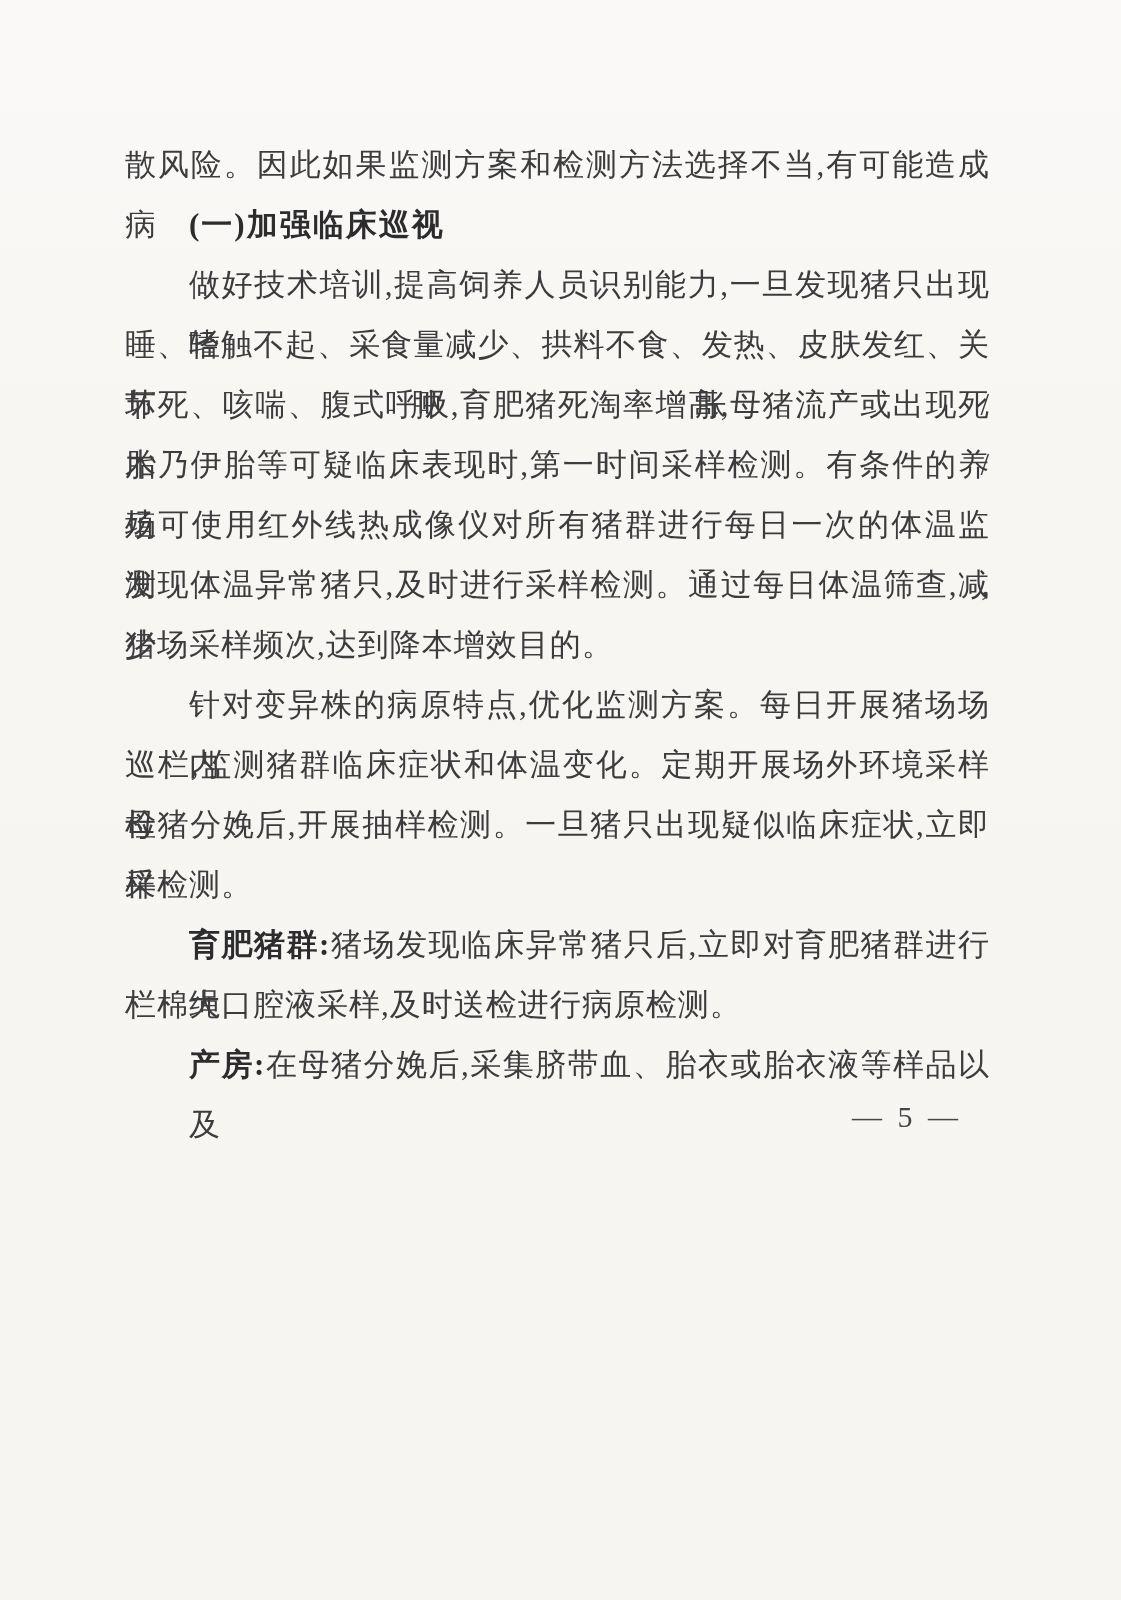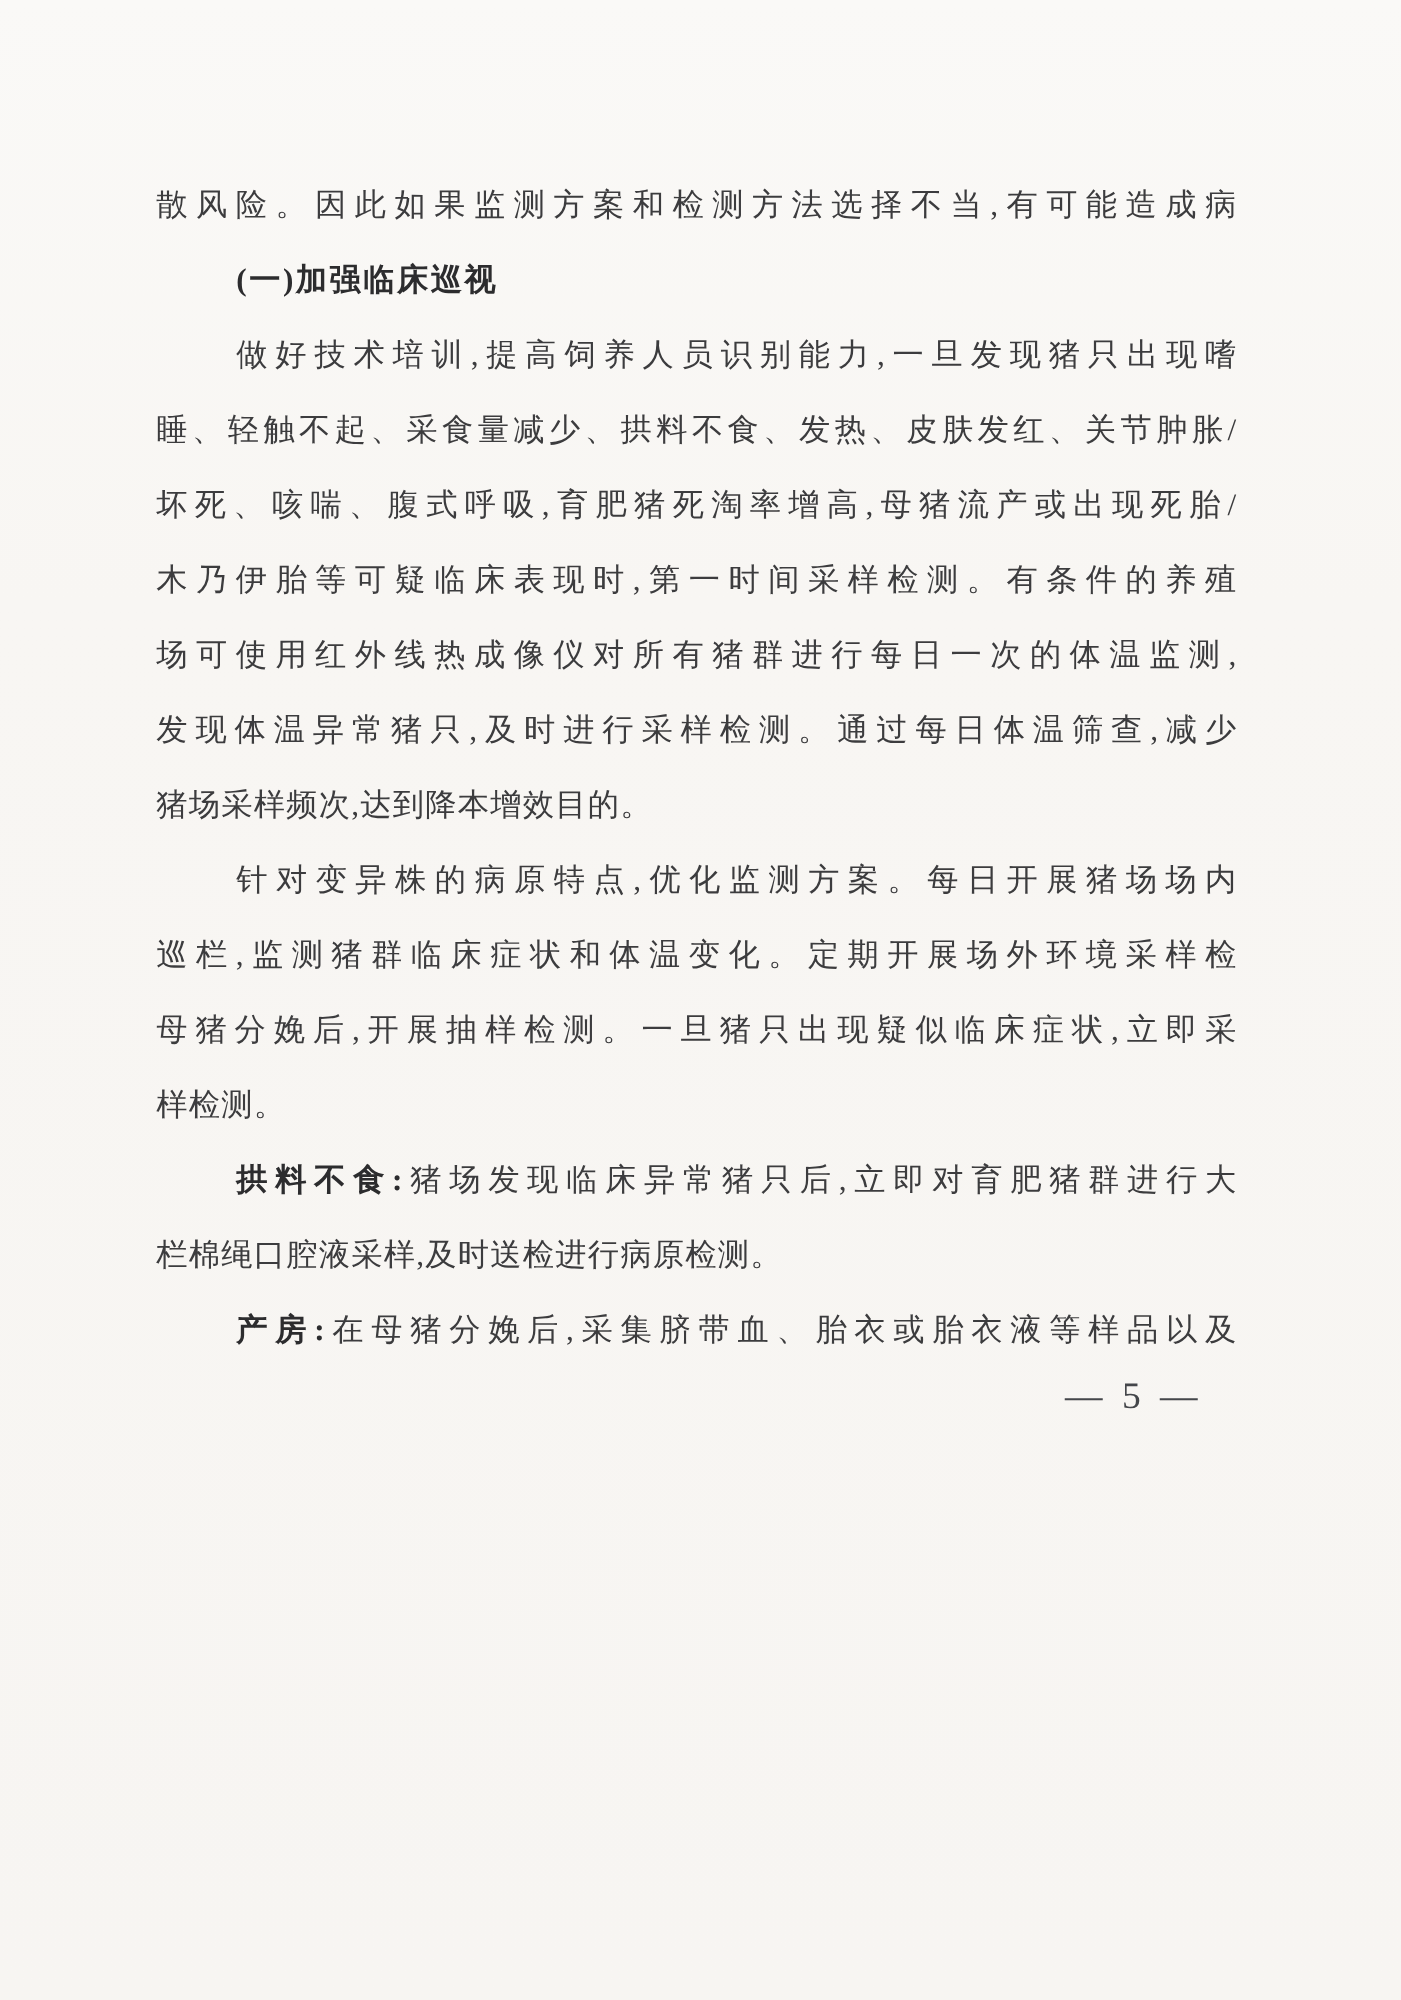--- a/index.html
+++ b/index.html
@@ -12,21 +12,21 @@
     font-family: "Liberation Serif", "DejaVu Serif", serif;
     color: #3c3c3e;
   }
   .text-block {
     position: absolute;
     left: 125px;
     top: 135px;
     width: 865px;
   }
   .line {
-    font-size: 25px;
+    font-size: 31px;
     line-height: 60px;
     height: 60px;
     text-align: justify;
     text-justify: inter-character;
     text-align-last: left;
     letter-spacing: 1px;
   }
   .line.just { text-align-last: justify; }
   .line.indent { padding-left: 64px; }
   .line.h {
@@ -64,20 +64,20 @@
     <div class="line just"><span>场可使用红外线热成像仪对所有猪群进行每日一次的体温监测,</span></div>
     <div class="line just"><span>发现体温异常猪只,及时进行采样检测。通过每日体温筛查,减少</span></div>
     <div class="line"><span>猪场采样频次,达到降本增效目的。</span></div>
 
 
     <div class="line indent just"><span>针对变异株的病原特点,优化监测方案。每日开展猪场场内</span></div>
     <div class="line just"><span>巡栏,监测猪群临床症状和体温变化。定期开展场外环境采样检</span></div>
     <div class="line just"><span>母猪分娩后,开展抽样检测。一旦猪只出现疑似临床症状,立即采</span></div>
     <div class="line"><span>样检测。</span></div>
 
-    <div class="line indent just"><span class="run-in">拱料不食:</span><span>猪场发现临床异常猪只后,立即对育肥猪群进行大</span></div>
+    <div class="line indent just"><span class="run-in">育肥猪群:</span><span>猪场发现临床异常猪只后,立即对育肥猪群进行大</span></div>
     <div class="line"><span>栏棉绳口腔液采样,及时送检进行病原检测。</span></div>
 
     <div class="line indent just"><span class="run-in">产房:</span><span>在母猪分娩后,采集脐带血、胎衣或胎衣液等样品以及</span></div>
 
     <div class="footer-line">— 5 —</div>
   </div>
 </div>
 
 </body></html>

